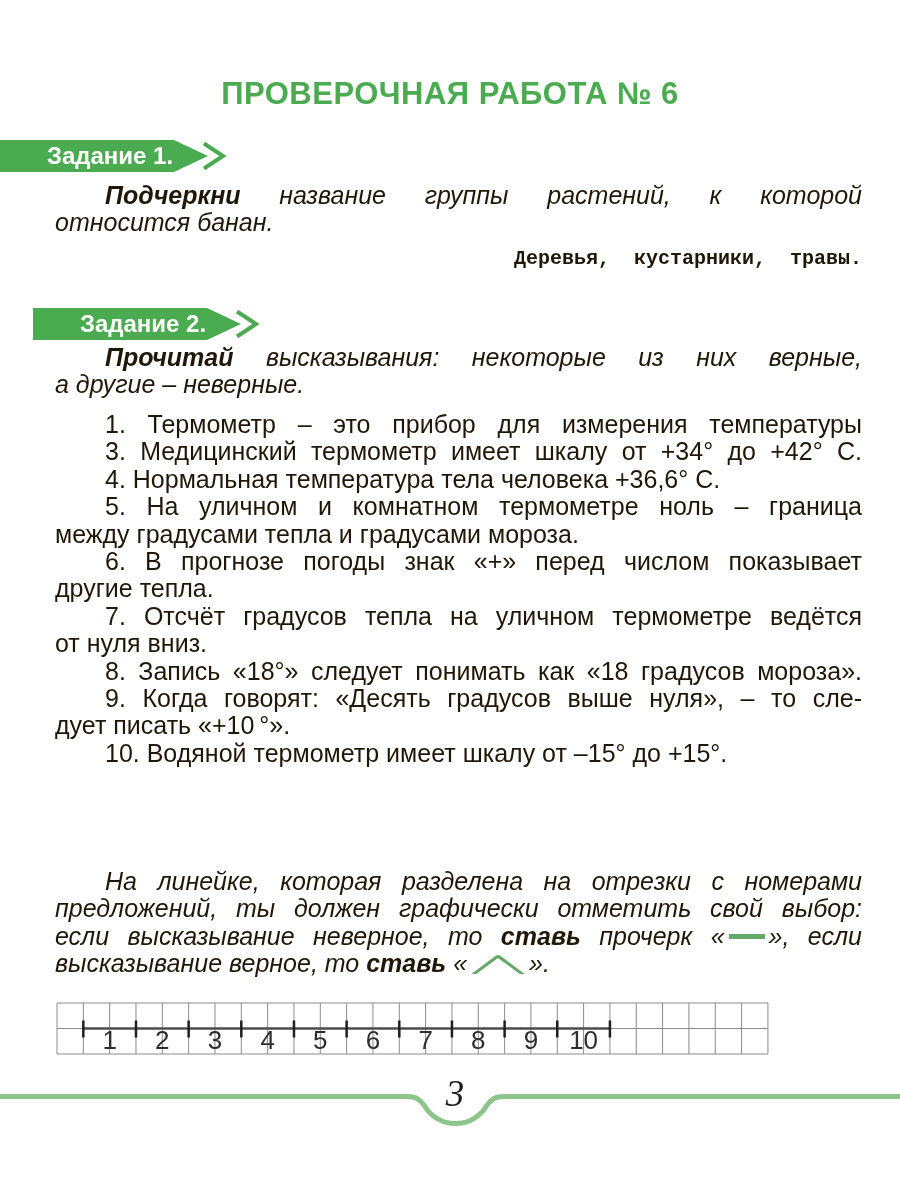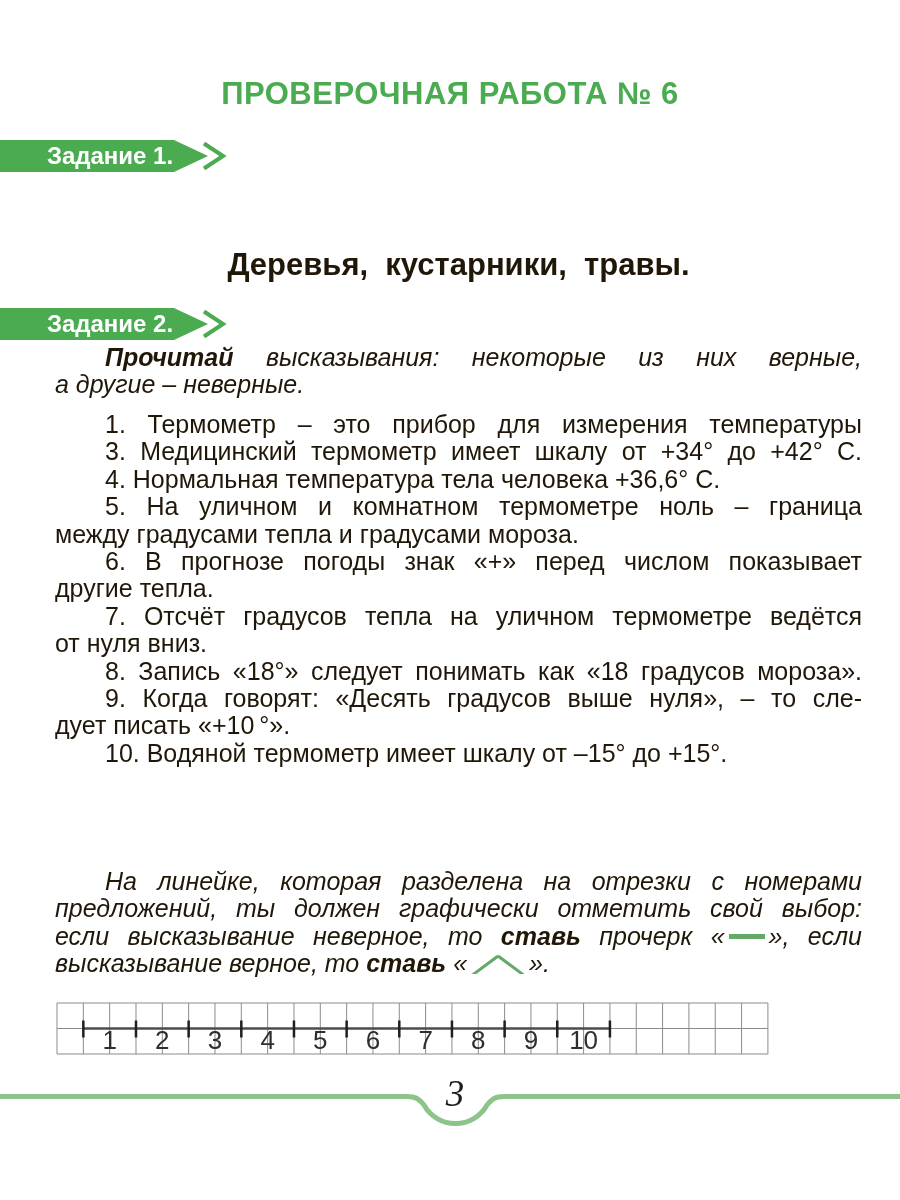--- a/index.html
+++ b/index.html
@@ -28,21 +28,21 @@
     text-align:center;color:#ffffff;font-weight:bold;font-size:24px;padding-left:8px;
   }
   .para{position:absolute;left:55px;width:807px;font-size:25px;line-height:27.4px;}
   .tline{text-align:left;}
   .tline.just{text-align:justify;text-align-last:justify;}
   .tline.ind{text-indent:50px;}
   .b{font-weight:bold;}
   .i{font-style:italic;}
   .answer{
     position:absolute;left:55px;top:247px;width:807px;
-    text-align:center;font-weight:bold;font-size:31px;
+    text-align:right;font-weight:bold;font-size:20px;font-family:Liberation Mono, monospace;
   }
   .icon-dash{
     display:inline-block;width:36px;height:4.5px;background:var(--icon-green);
     vertical-align:6px;margin:0 4px;
   }
   .icon-caret{
     display:inline-block;width:54px;height:19px;background:var(--icon-green);
     vertical-align:-2px;margin:0 4px;
     clip-path:polygon(0 100%,47% 0,53% 0,100% 100%,91% 100%,50% 14%,9% 100%);
   }
@@ -61,24 +61,28 @@
   <h1 class="title">ПРОВЕРОЧНАЯ РАБОТА № 6</h1>
 
   <div class="banner" style="top:140px;">
     <svg width="230" height="32" viewBox="0 0 230 32">
       <polygon points="0,0 174,0 208,16 174,32 0,32" fill="#4BAB51"></polygon>
       <polyline points="204,3.5 223,16 204,28.5" fill="none" stroke="#4BAB51" stroke-width="4"></polyline>
     </svg>
     <span class="banner-label">Задание 1.</span>
   </div>
 
+  <div class="para" style="top:182px;">
+      <div class="tline just ind"><span class="b i">Подчеркни</span><span class="i"> название группы растений, к которой</span></div>
+      <div class="tline"><span class="i">относится банан.</span></div>
+    </div>
 
   <div class="answer">Деревья,&nbsp; кустарники,&nbsp; травы.</div>
 
-  <div class="banner" style="top:308px;">
+  <div class="banner" style="top:308px;margin-left:33px;">
     <svg width="230" height="32" viewBox="0 0 230 32">
       <polygon points="0,0 174,0 208,16 174,32 0,32" fill="#4BAB51"></polygon>
       <polyline points="204,3.5 223,16 204,28.5" fill="none" stroke="#4BAB51" stroke-width="4"></polyline>
     </svg>
     <span class="banner-label">Задание 2.</span>
   </div>
 
   <div class="para" style="top:344px;">
       <div class="tline just ind"><span class="b i">Прочитай</span><span class="i"> высказывания: некоторые из них верные,</span></div>
       <div class="tline"><span class="i">а другие – неверные.</span></div>

